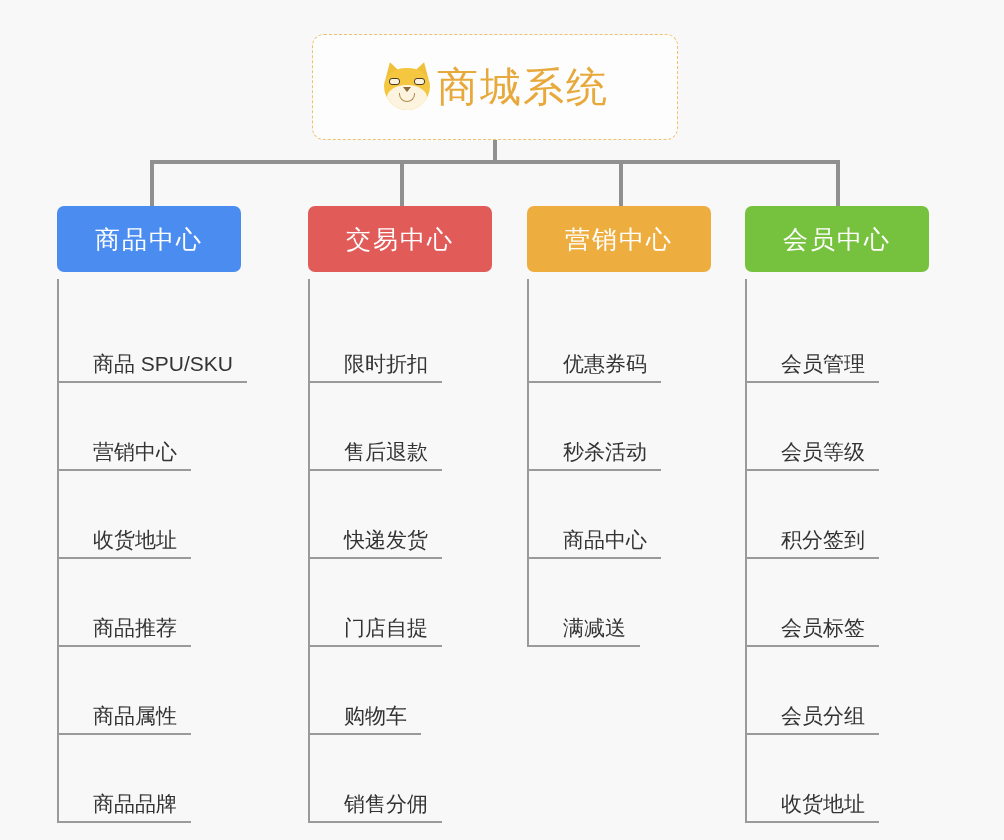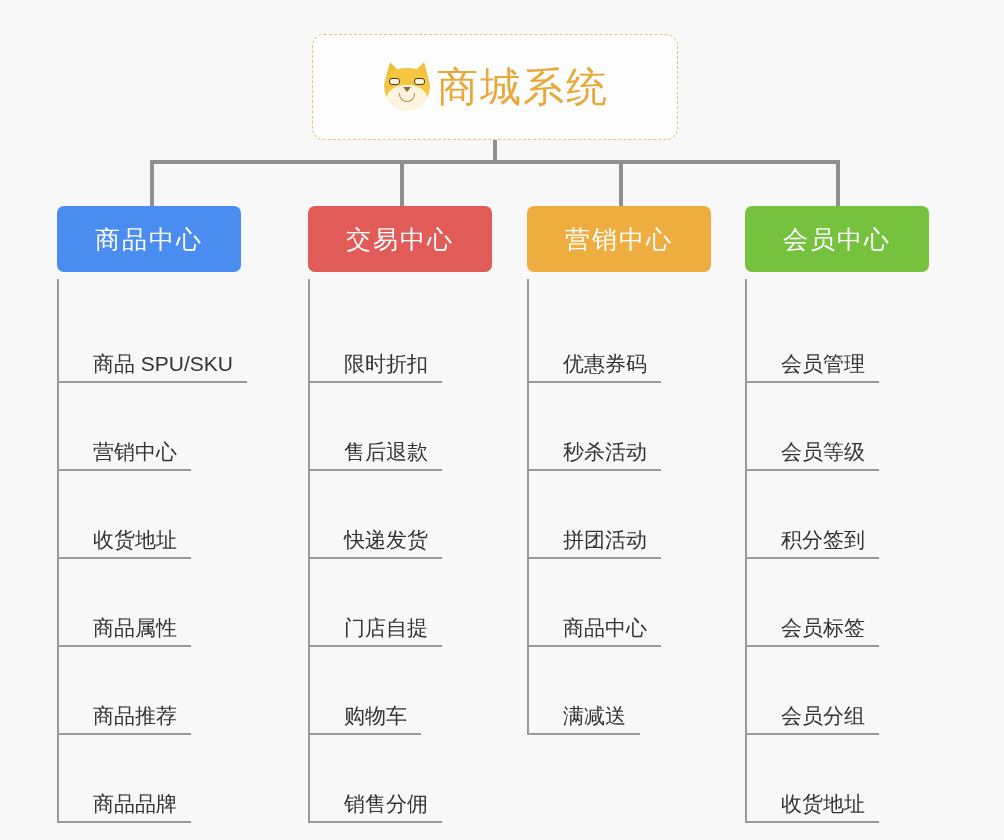--- a/index.html
+++ b/index.html
@@ -209,24 +209,24 @@
       <div class="leaf-item">
           <span class="leaf-label">商品 SPU/SKU</span>
         </div>
       <div class="leaf-item">
           <span class="leaf-label">营销中心</span>
         </div>
       <div class="leaf-item">
           <span class="leaf-label">收货地址</span>
         </div>
       <div class="leaf-item">
+          <span class="leaf-label">商品推荐</span>
+        </div>
+      <div class="leaf-item">
           <span class="leaf-label">商品属性</span>
-        </div>
-      <div class="leaf-item">
-          <span class="leaf-label">商品推荐</span>
         </div>
       <div class="leaf-item">
           <span class="leaf-label">商品品牌</span>
         </div>
     </div>
   </div>
 
   <div class="column" style="left:308px;">
     <div class="cat-header" style="background: rgb(225, 91, 88);">
       <span>交易中心</span>
@@ -258,23 +258,20 @@
       <span>营销中心</span>
     </div>
     <div class="leaf-list">
       <div class="leaf-item">
           <span class="leaf-label">优惠券码</span>
         </div>
       <div class="leaf-item">
           <span class="leaf-label">秒杀活动</span>
         </div>
       <div class="leaf-item">
-          <span class="leaf-label">拼团活动</span>
-        </div>
-      <div class="leaf-item">
           <span class="leaf-label">商品中心</span>
         </div>
       <div class="leaf-item">
           <span class="leaf-label">满减送</span>
         </div>
     </div>
   </div>
 
   <div class="column" style="left:745px;">
     <div class="cat-header" style="background: rgb(118, 193, 62);">

